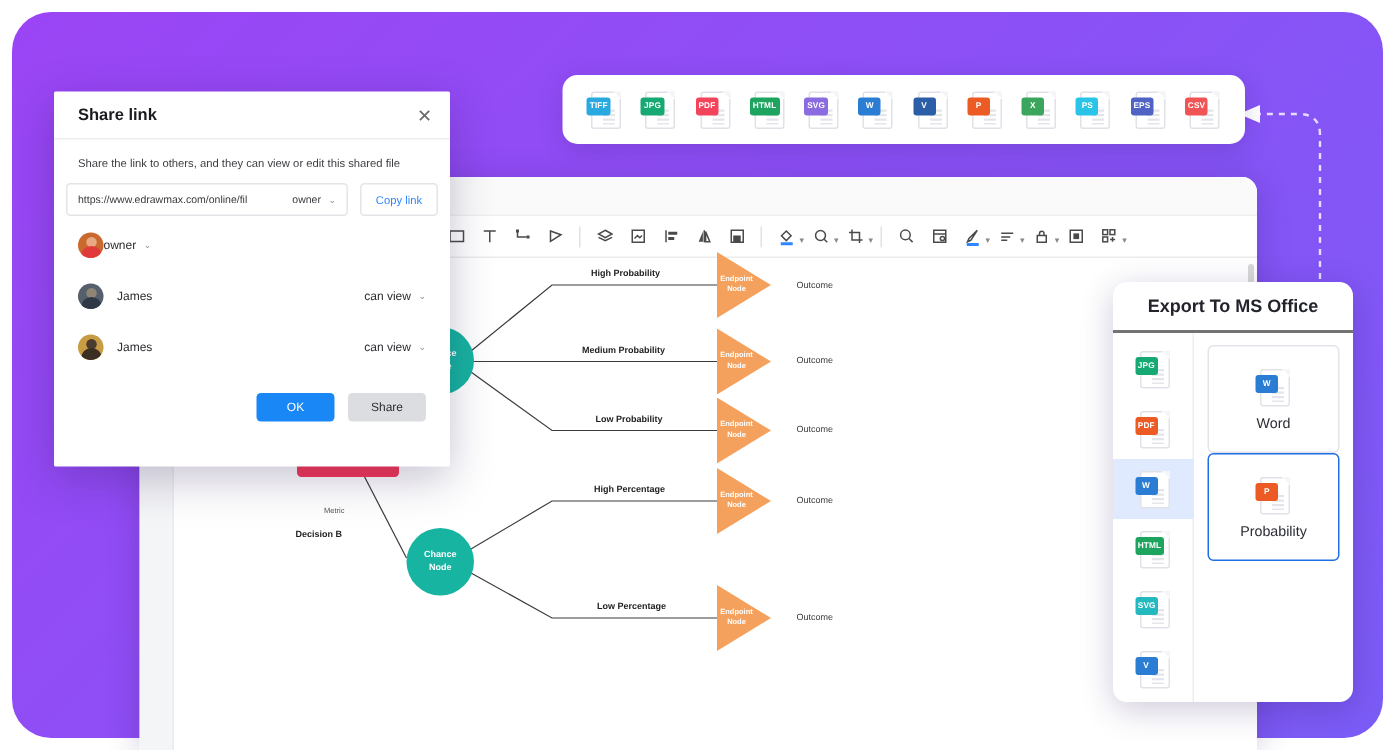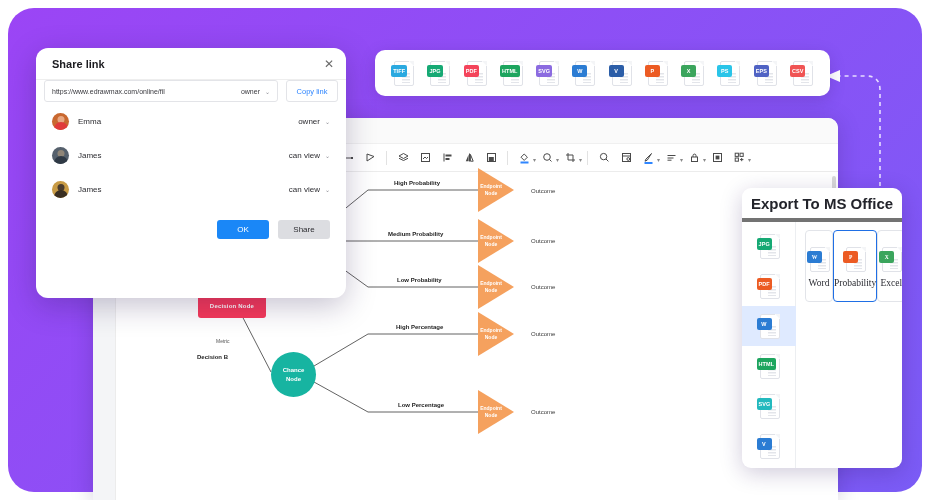--- a/index.html
+++ b/index.html
@@ -154,50 +154,50 @@
   
   #export-panel {
     position:absolute; left:742px; top:188px;
     width:160px; height:280px;
     background:#ffffff; border-radius:9px;
     box-shadow:0 5px 22px rgba(40,20,90,.22);
     overflow:hidden;
   }
   #export-panel .ep-title {
     height:34px; display:flex; align-items:center; justify-content:center;
-    font-size:15px; font-weight:700; color:#23242b;
-    border-bottom:4px solid #737373;
+    font-size:12px; font-weight:700; color:#23242b;
+    border-bottom:2px solid #737373;
   }
   #export-panel .ep-body { display:flex; height:246px; }
   #export-panel .ep-side {
     width:54px; border-right:1px solid #eceef1;
     display:flex; flex-direction:column; align-items:center;
     padding-top:4px;
   }
   .ep-side-item {
     width:54px; height:40px;
     display:flex; align-items:center; justify-content:center;
   }
   .ep-side-item.selected { background:#dfeaff; }
   #export-panel .ep-main {
-    flex:1; padding:8px 9px; display:flex; flex-direction:row; gap:0;font-family:Liberation Serif, serif;
+    flex:1; padding:8px 9px; display:flex; flex-direction:column; gap:0;
   }
   .ep-card {
     height:72px; border:1px solid #e2e4e9; border-radius:4px;
     display:flex; flex-direction:column; align-items:center; justify-content:center;
     gap:5px; background:#fff;
   }
   .ep-card.selected { border:1.5px solid #1f6fe5; }
   .ep-card-label { font-size:9.5px; color:#2b2c33; }
 
   
   #share-dialog {
-    position:absolute; left:36px; top:48px;
-    width:310px; height:250px;
-    background:#ffffff; border-radius:12px;
+    position:absolute; left:36px; top:61px;
+    width:264px; height:250px;
+    background:#ffffff; border-radius:1px;
     box-shadow:0 8px 30px rgba(30,15,70,.25);
     overflow:hidden;
   }
   #share-dialog .sd-head {
     height:32px; display:flex; align-items:center;
     border-bottom:1px solid #eeeeee; padding:0 12px 0 16px;
   }
   #share-dialog .sd-title { font-size:11px; font-weight:700; color:#1b1b1f; flex:1; }
   #share-dialog .sd-close { font-size:12px; color:#6b6b6b; line-height:1; cursor:pointer; }
   #share-dialog .sd-desc {
@@ -596,53 +596,45 @@
         <div class="ep-card-label">Word</div>
       </div>
       <div class="ep-card selected" style="border-color: rgb(31, 111, 229);">
         <div class="file-icon">
             <div class="sheet"></div>
             <div class="lines"></div>
             <div class="badge" style="background: rgb(236, 91, 35);">P</div>
           </div>
         <div class="ep-card-label">Probability</div>
       </div>
-      <div class="ep-card">
-        <div class="file-icon">
-            <div class="sheet"></div>
-            <div class="lines"></div>
-            <div class="badge" style="background: rgb(59, 165, 93);">X</div>
-          </div>
-        <div class="ep-card-label">Excel</div>
-      </div>
     </div>
   </div>
 </div>
 
 <div id="share-dialog">
   <div class="sd-head">
     <div class="sd-title">Share link</div>
     <div class="sd-close">✕</div>
   </div>
+  <div class="sd-desc">Share the link to others, and they can view or edit this shared file</div>
 
   <div class="sd-linkrow">
     <div class="sd-linkbox">
       <span class="url">https://www.edrawmax.com/online/fil</span>
       <span class="role">owner</span>
       <span class="caret">⌄</span>
     </div>
     <div class="sd-copy">Copy link</div>
   </div>
 
   <div class="sd-person">
     <div class="sd-avatar" style="background:#c9682f;">
       <div class="head" style="background:#e8a882;"></div>
         <div class="body" style="background:#e03a3a;"></div>
     </div>
-    <div class="sd-name">Emma</div>
     <div class="sd-role">owner</div>
     <span class="caret">⌄</span>
   </div>
 
   <div class="sd-person">
     <div class="sd-avatar" style="background:#55606c;">
       <div class="head" style="background:#8f8577;"></div>
         <div class="body" style="background:#2f3945;"></div>
     </div>
     <div class="sd-name">James</div>

